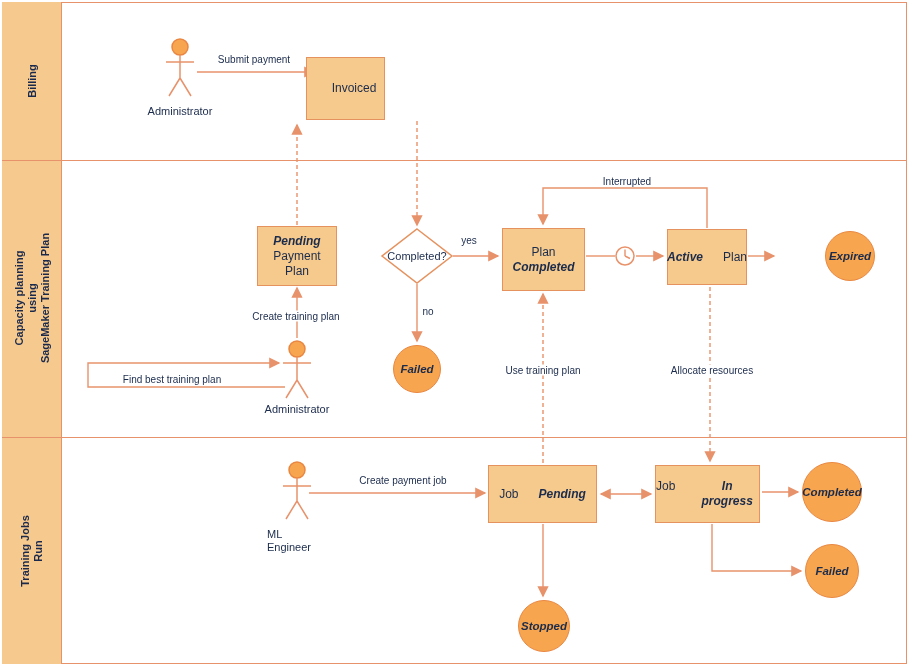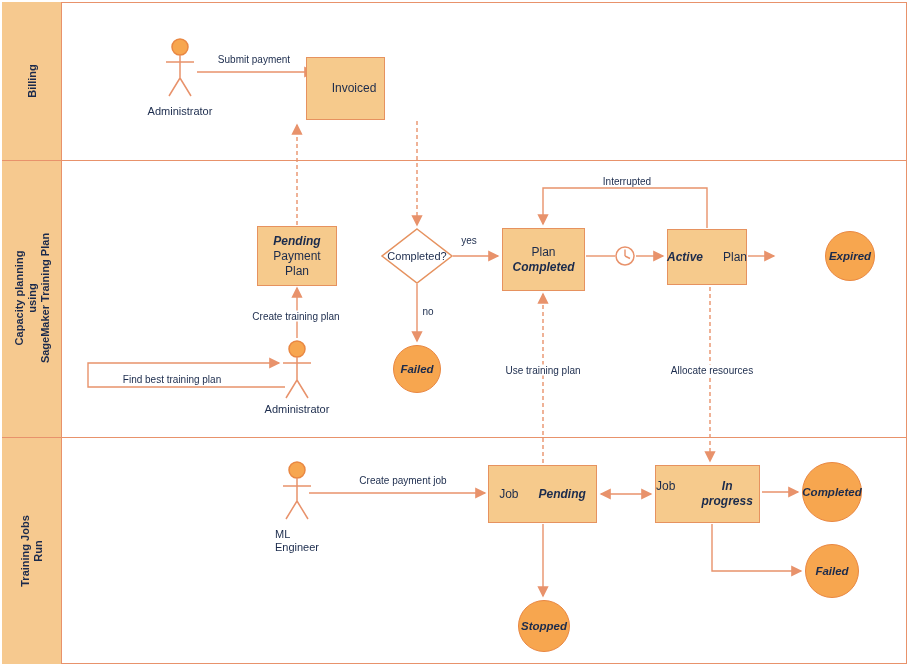--- a/index.html
+++ b/index.html
@@ -105,21 +105,21 @@
       <path d="M297,357 V380 M283,363 H311 M297,380 L286,398 M297,380 L308,398"></path>
     </g>
     <g stroke="#E8926B" stroke-width="1.5" fill="none">
       <circle cx="297" cy="470" r="8" fill="#F7A64F" stroke="#E98742"></circle>
       <path d="M297,478 V501 M283,486 H311 M297,501 L286,519 M297,501 L308,519"></path>
     </g>
   </svg>
 
   <div class="actor-label" style="left:180px;top:105px;">Administrator</div>
   <div class="actor-label" style="left:297px;top:403px;">Administrator</div>
-  <div class="actor-label" style="left:297px;top:528px;">
+  <div class="actor-label" style="left:289px;top:528px;">
     <div>ML</div>
     <div>Engineer</div>
   </div>
 
   <div class="box" style="left:306px;top:57px;width:79px;height:63px;padding-left:17px;">
     <div>Invoiced</div>
   </div>
 
   <div class="box" style="left:257px;top:226px;width:80px;height:60px;">
     <div class="em">Pending</div>

